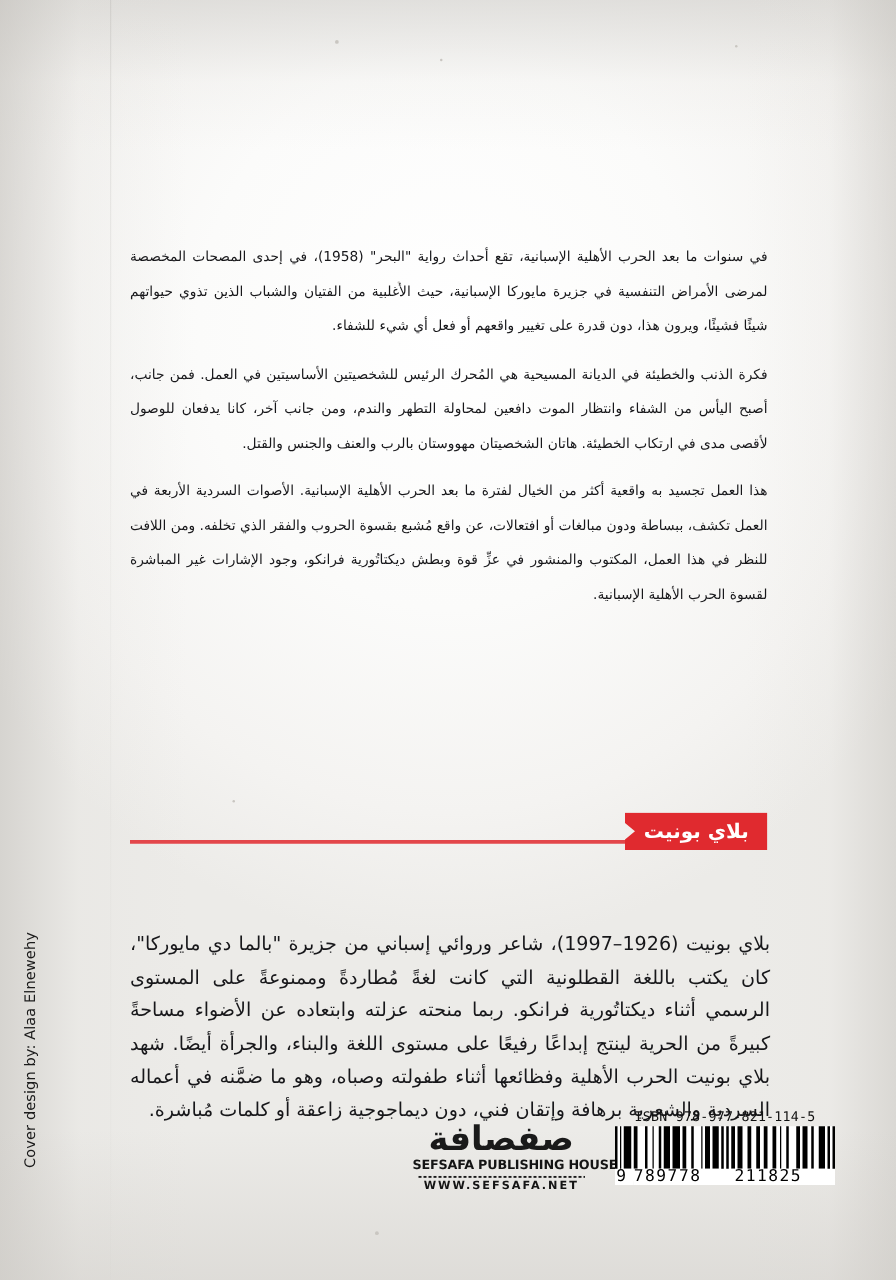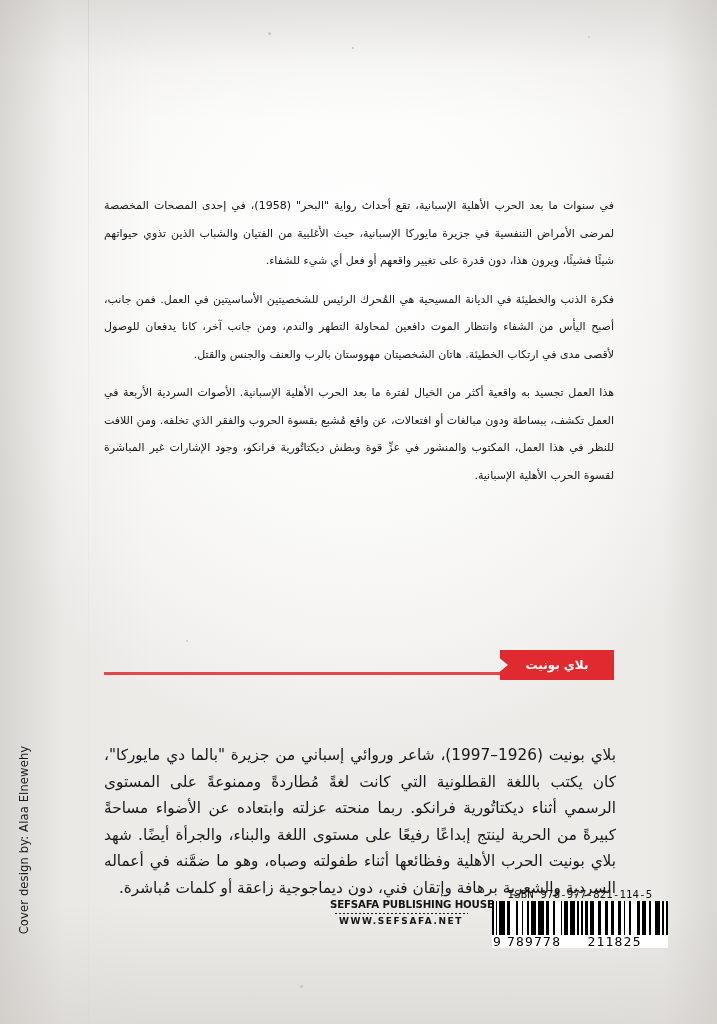--- a/index.html
+++ b/index.html
@@ -116,21 +116,21 @@
     display: flex;
     align-items: center;
     justify-content: center;
     direction: rtl;
     clip-path: polygon(
       0% 0%, 100% 0%,
       100% 100%, 0% 100%, 0% 72%, 7% 50%, 0% 28%
     );
   }
   .author-banner .label {
-    font-size: 12px;
+    font-size: 16px;
     font-weight: bold;
     color: #ffffff;
     white-space: nowrap;
     line-height: 1;
     padding-bottom: 1px;
   }
 
   
   .bio-copy {
     position: absolute;
@@ -294,20 +294,21 @@
 
   <div class="bio-copy">
     <p>بلاي بونيت (1926–1997)، شاعر وروائي إسباني من جزيرة "بالما دي مايوركا"، كان يكتب باللغة القطلونية التي كانت لغةً مُطاردةً وممنوعةً على المستوى الرسمي أثناء ديكتاتُورية فرانكو. ربما منحته عزلته وابتعاده عن الأضواء مساحةً كبيرةً من الحرية لينتج إبداعًا رفيعًا على مستوى اللغة والبناء، والجرأة أيضًا. شهد بلاي بونيت الحرب الأهلية وفظائعها أثناء طفولته وصباه، وهو ما ضمَّنه في أعماله السردية والشعرية برهافة وإتقان فني، دون ديماجوجية زاعقة أو كلمات مُباشرة.</p>
   </div>
 
   <div class="cover-credit">
     <span>Cover design by: Alaa Elnewehy</span>
   </div>
 
   <div class="publisher">
+    <div class="mark">صفصافة</div>
     <div class="pub-name">SEFSAFA PUBLISHING HOUSE</div>
     <div class="dotline"></div>
     <div class="pub-url">WWW.SEFSAFA.NET</div>
   </div>
 
   <div class="barcode-block">
     <div class="barcode-isbn">ISBN 978-977-821-114-5</div>
     <div class="barcode-bars">
         <div class="bar" style="left: 0px; width: 1.60263px; height: 44px;"></div>
         <div class="bar" style="left: 3.70526px; width: 1.60263px; height: 44px;"></div>

